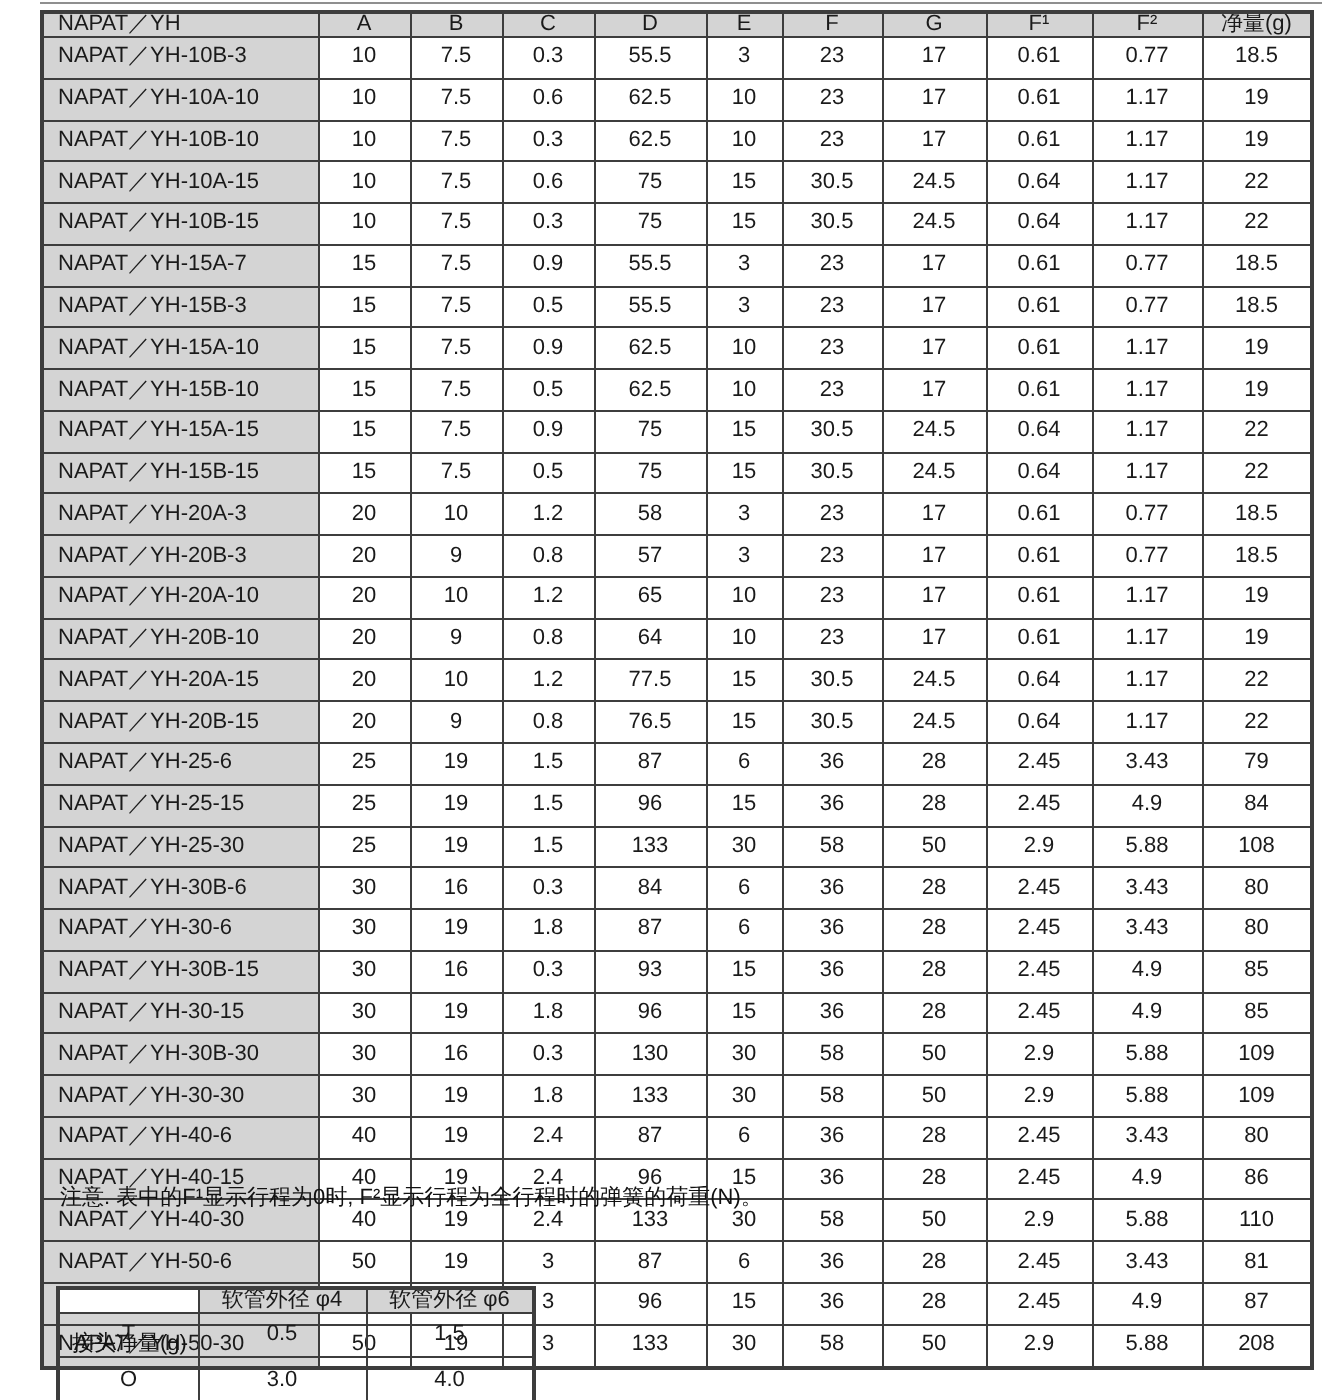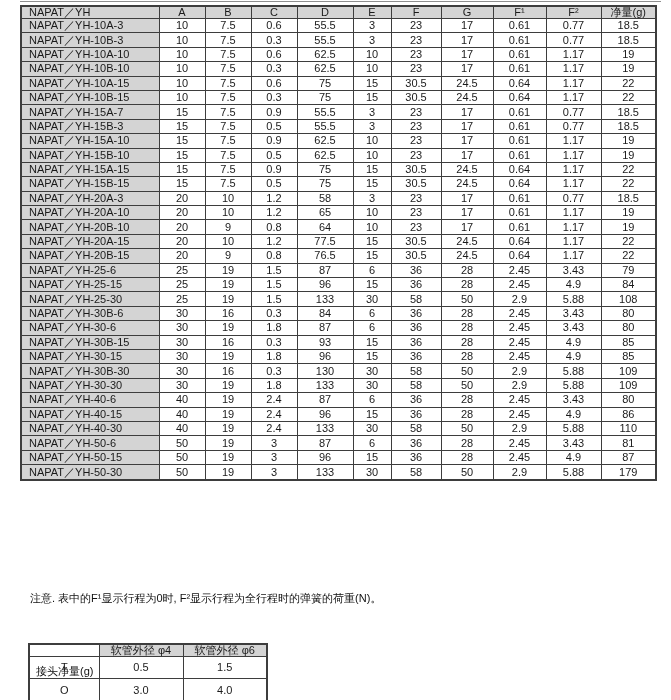--- a/index.html
+++ b/index.html
@@ -14,21 +14,21 @@
   }
   table.spec {
     border-collapse:collapse; table-layout:fixed;
     font-size:11px; line-height:1;
   }
   table.spec td, table.spec th {
     border:1px solid #3d3d3d; text-align:center; padding:0;
     font-weight:normal; overflow:hidden; white-space:nowrap;
   }
   #main-table {
-    position:absolute; top:5px; left:20px; width:635px; height:476px;
+    position:absolute; top:5px; left:20px; width:635px; height:680px;
     border:2px solid #3d3d3d;
   }
   #main-table thead th { background:#d4d4d4; }
   #main-table .name-col {
     text-align:left; padding-left:7px; background:#d4d4d4;
   }
   .note {
     position:absolute; top:591px; left:30px; font-size:11px; color:#111;
   }
   .sub-title {
@@ -70,33 +70,20 @@
         <th class="">E</th>
         <th class="">F</th>
         <th class="">G</th>
         <th class="">F¹</th>
         <th class="">F²</th>
         <th class="">净量(g)</th>
       </tr>
   </thead>
   <tbody id="spec-body">
       <tr>
-        <td class="name-col">NAPAT／YH-10A-3</td>
-        <td>10</td>
-        <td>7.5</td>
-        <td>0.6</td>
-        <td>55.5</td>
-        <td>3</td>
-        <td>23</td>
-        <td>17</td>
-        <td>0.61</td>
-        <td>0.77</td>
-        <td>18.5</td>
-      </tr>
-      <tr>
         <td class="name-col">NAPAT／YH-10B-3</td>
         <td>10</td>
         <td>7.5</td>
         <td>0.3</td>
         <td>55.5</td>
         <td>3</td>
         <td>23</td>
         <td>17</td>
         <td>0.61</td>
         <td>0.77</td>
@@ -231,20 +218,33 @@
         <td>0.64</td>
         <td>1.17</td>
         <td>22</td>
       </tr>
       <tr>
         <td class="name-col">NAPAT／YH-20A-3</td>
         <td>20</td>
         <td>10</td>
         <td>1.2</td>
         <td>58</td>
+        <td>3</td>
+        <td>23</td>
+        <td>17</td>
+        <td>0.61</td>
+        <td>0.77</td>
+        <td>18.5</td>
+      </tr>
+      <tr>
+        <td class="name-col">NAPAT／YH-20B-3</td>
+        <td>20</td>
+        <td>9</td>
+        <td>0.8</td>
+        <td>57</td>
         <td>3</td>
         <td>23</td>
         <td>17</td>
         <td>0.61</td>
         <td>0.77</td>
         <td>18.5</td>
       </tr>
       <tr>
         <td class="name-col">NAPAT／YH-20A-10</td>
         <td>20</td>
@@ -483,21 +483,21 @@
         <td class="name-col">NAPAT／YH-50-30</td>
         <td>50</td>
         <td>19</td>
         <td>3</td>
         <td>133</td>
         <td>30</td>
         <td>58</td>
         <td>50</td>
         <td>2.9</td>
         <td>5.88</td>
-        <td>179</td>
+        <td>208</td>
       </tr>
     </tbody>
 </table>
 
 <div class="note">注意. 表中的F¹显示行程为0时, F²显示行程为全行程时的弹簧的荷重(N)。</div>
 
 <div class="sub-title">接头净量(g)</div>
 
 <table id="sub-table" class="spec">
   <colgroup>

